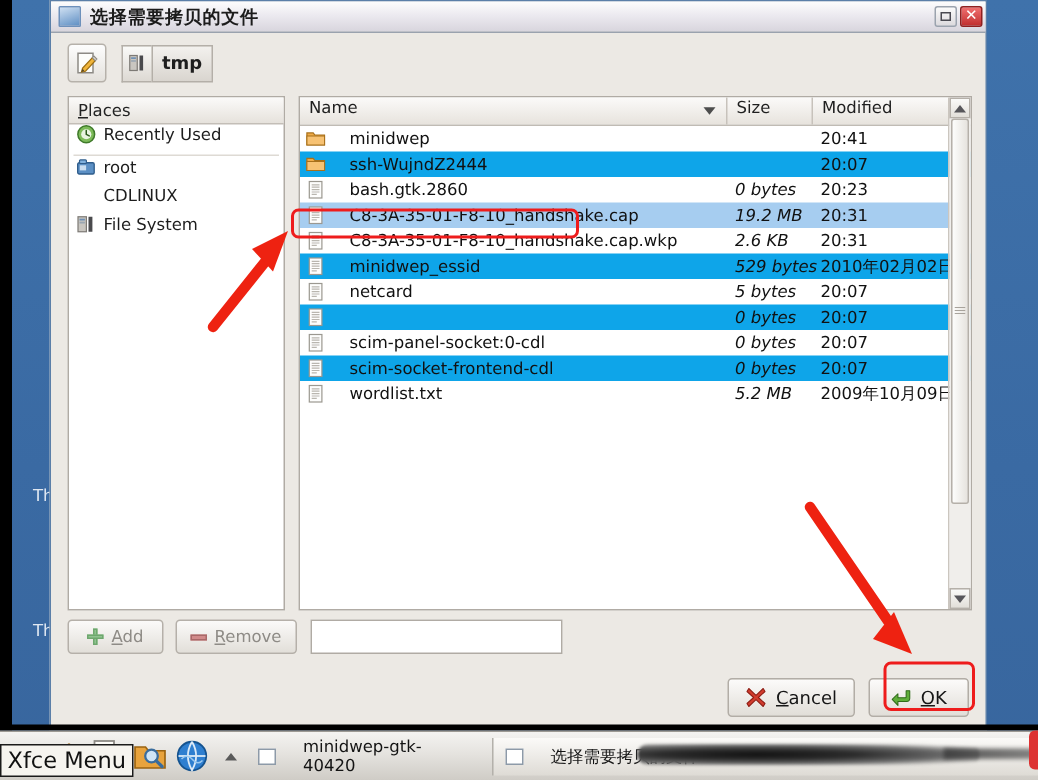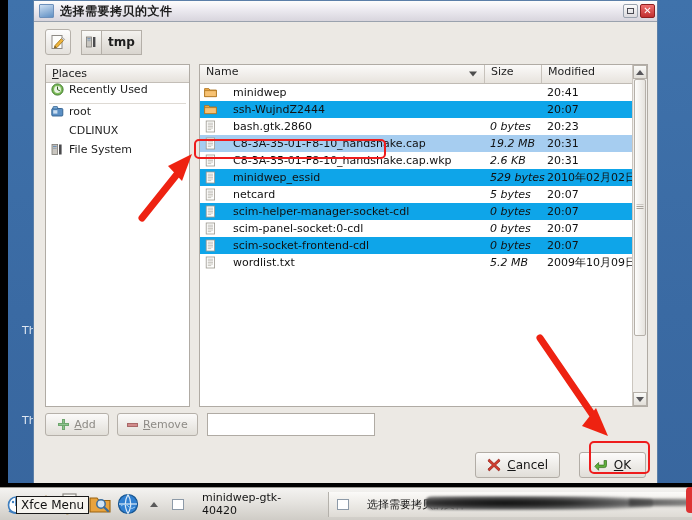--- a/index.html
+++ b/index.html
@@ -321,21 +321,21 @@
     width: 168px; height: 23px;
     background: #fff;
     border: 1px solid #b0aba4;
     box-sizing: border-box;
   }
 
   
   #actions {
     position: absolute;
     right: 11px; bottom: 8px;
-    display: flex; align-items: flex-start; gap: 19px; padding-left: 32px;
+    display: flex; align-items: flex-start; gap: 9px; padding-left: 32px;
   }
   .actbtn {
     height: 26px; min-width: 67px;
     background: linear-gradient(180deg,#fcfbfa,#e1ded8);
     border: 1px solid #b2ada6;
     border-radius: 3px;
     box-sizing: border-box;
     display: flex; align-items: center; justify-content: center;
     gap: 6px;
     font-size: 12px; color: #161616;
@@ -372,24 +372,24 @@
     background: #000;
   }
   .tb-icon { width: 24px; height: 24px; display:block; flex:0 0 auto; }
   #launchers {
     display: flex; align-items: center; gap: 4px;
     padding-left: 4px;
     height: 100%;
   }
   #xfce-tooltip {
     position: absolute;
-    left: 16px; top: 496px;
+    left: 0; top: 496px;
     background: #f6f4ef;
     border: 1px solid #1a1a1a;
-    font-size: 12px; color: #111;
+    font-size: 15px; color: #111;
     padding: 1px 4px;
     z-index: 30;
     white-space: nowrap;
   }
   .tray-arrow {
     width: 0; height: 0;
     border-left: 4px solid transparent;
     border-right: 4px solid transparent;
     border-bottom: 5px solid #5a5a5a;
     margin: 0 6px;
@@ -613,21 +613,20 @@
               </div>
               <div class="fsize">5 bytes</div>
               <div class="fmod">20:07</div>
             </div>
             <div class="frow alt">
               <div class="fname">
                 <svg class="ficon" viewBox="0 0 13 13">
                   <rect x="2.2" y="1" width="8.4" height="11" fill="#fdfdfc" stroke="#9b9890" stroke-width=".8"></rect>
                   <path d="M3.8 3.2 h5.2 M3.8 4.8 h5.2 M3.8 6.4 h5.2 M3.8 8 h5.2 M3.8 9.6 h3.4" stroke="#b9b6af" stroke-width=".8"></path>
                 </svg>
-                <span>scim-helper-manager-socket-cdl</span>
               </div>
               <div class="fsize">0 bytes</div>
               <div class="fmod">20:07</div>
             </div>
             <div class="frow">
               <div class="fname">
                 <svg class="ficon" viewBox="0 0 13 13">
                   <rect x="2.2" y="1" width="8.4" height="11" fill="#fdfdfc" stroke="#9b9890" stroke-width=".8"></rect>
                   <path d="M3.8 3.2 h5.2 M3.8 4.8 h5.2 M3.8 6.4 h5.2 M3.8 8 h5.2 M3.8 9.6 h3.4" stroke="#b9b6af" stroke-width=".8"></path>
                 </svg>

